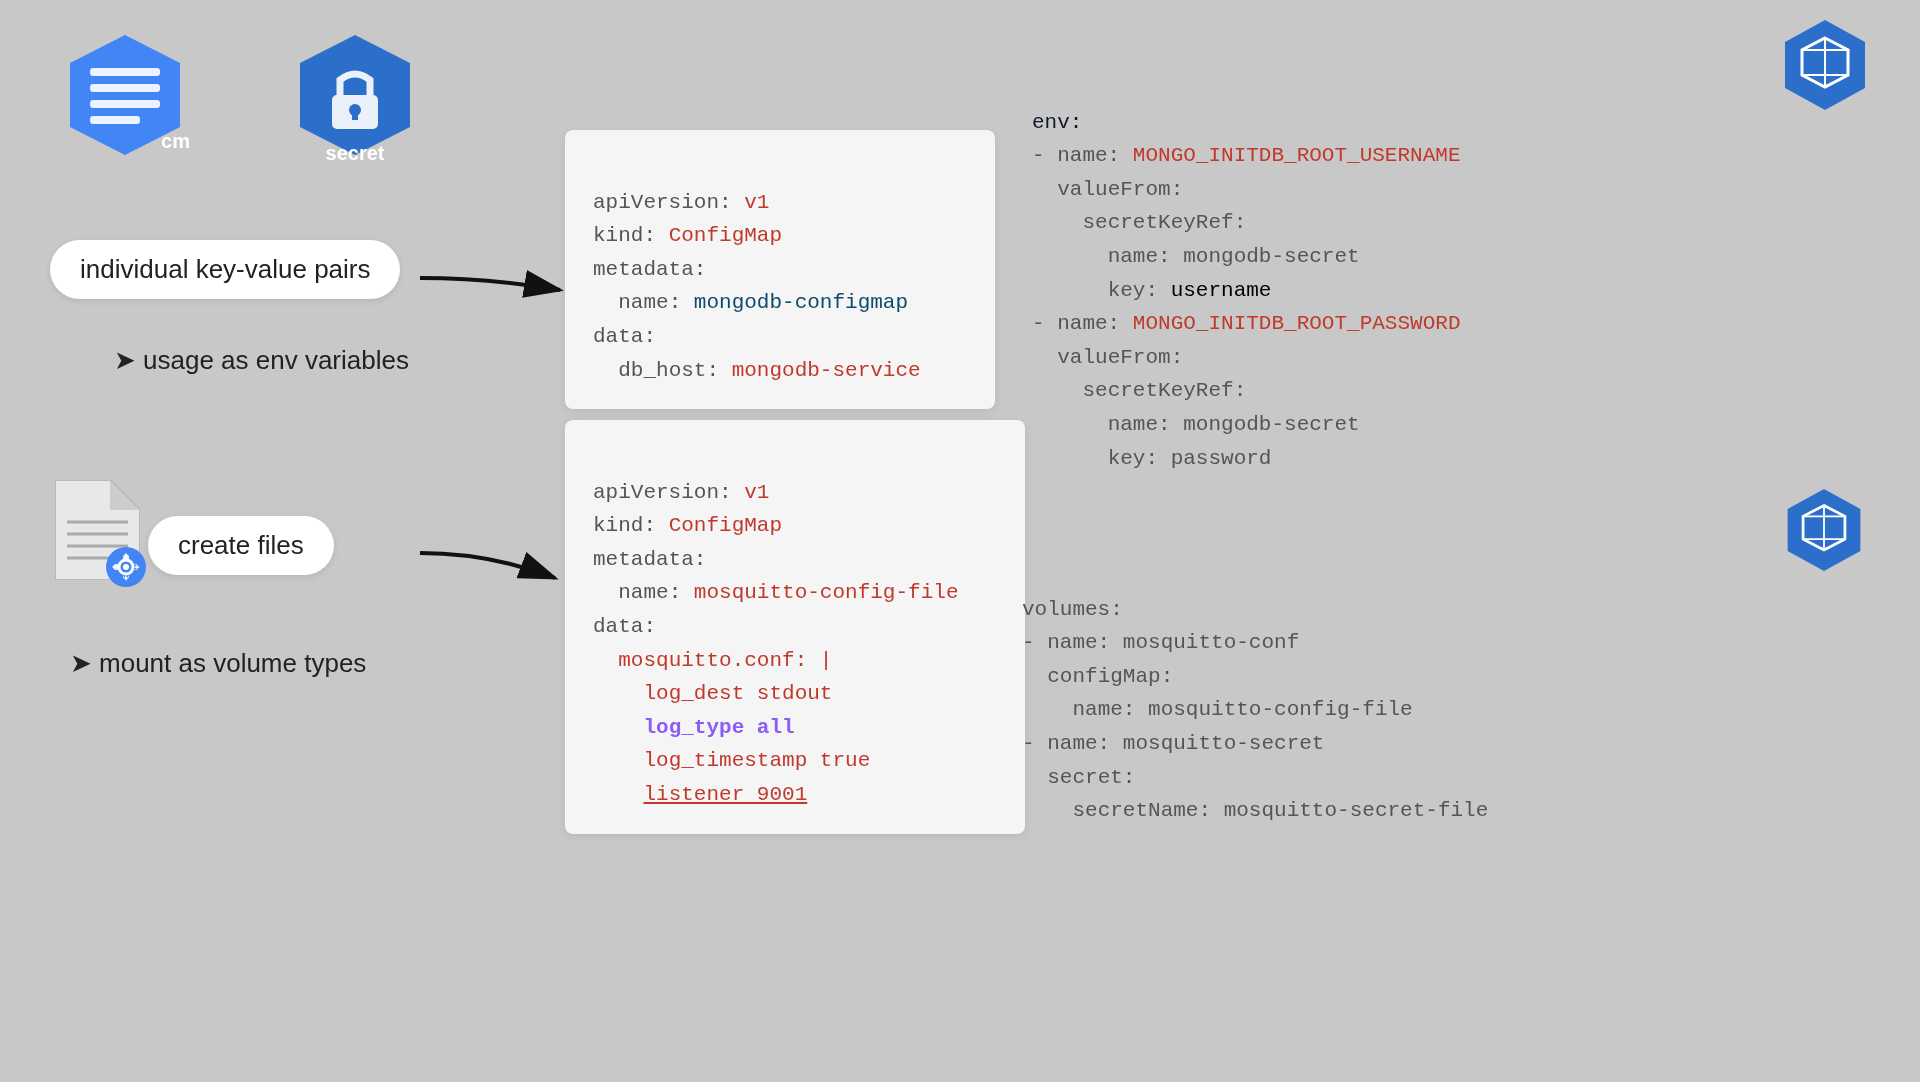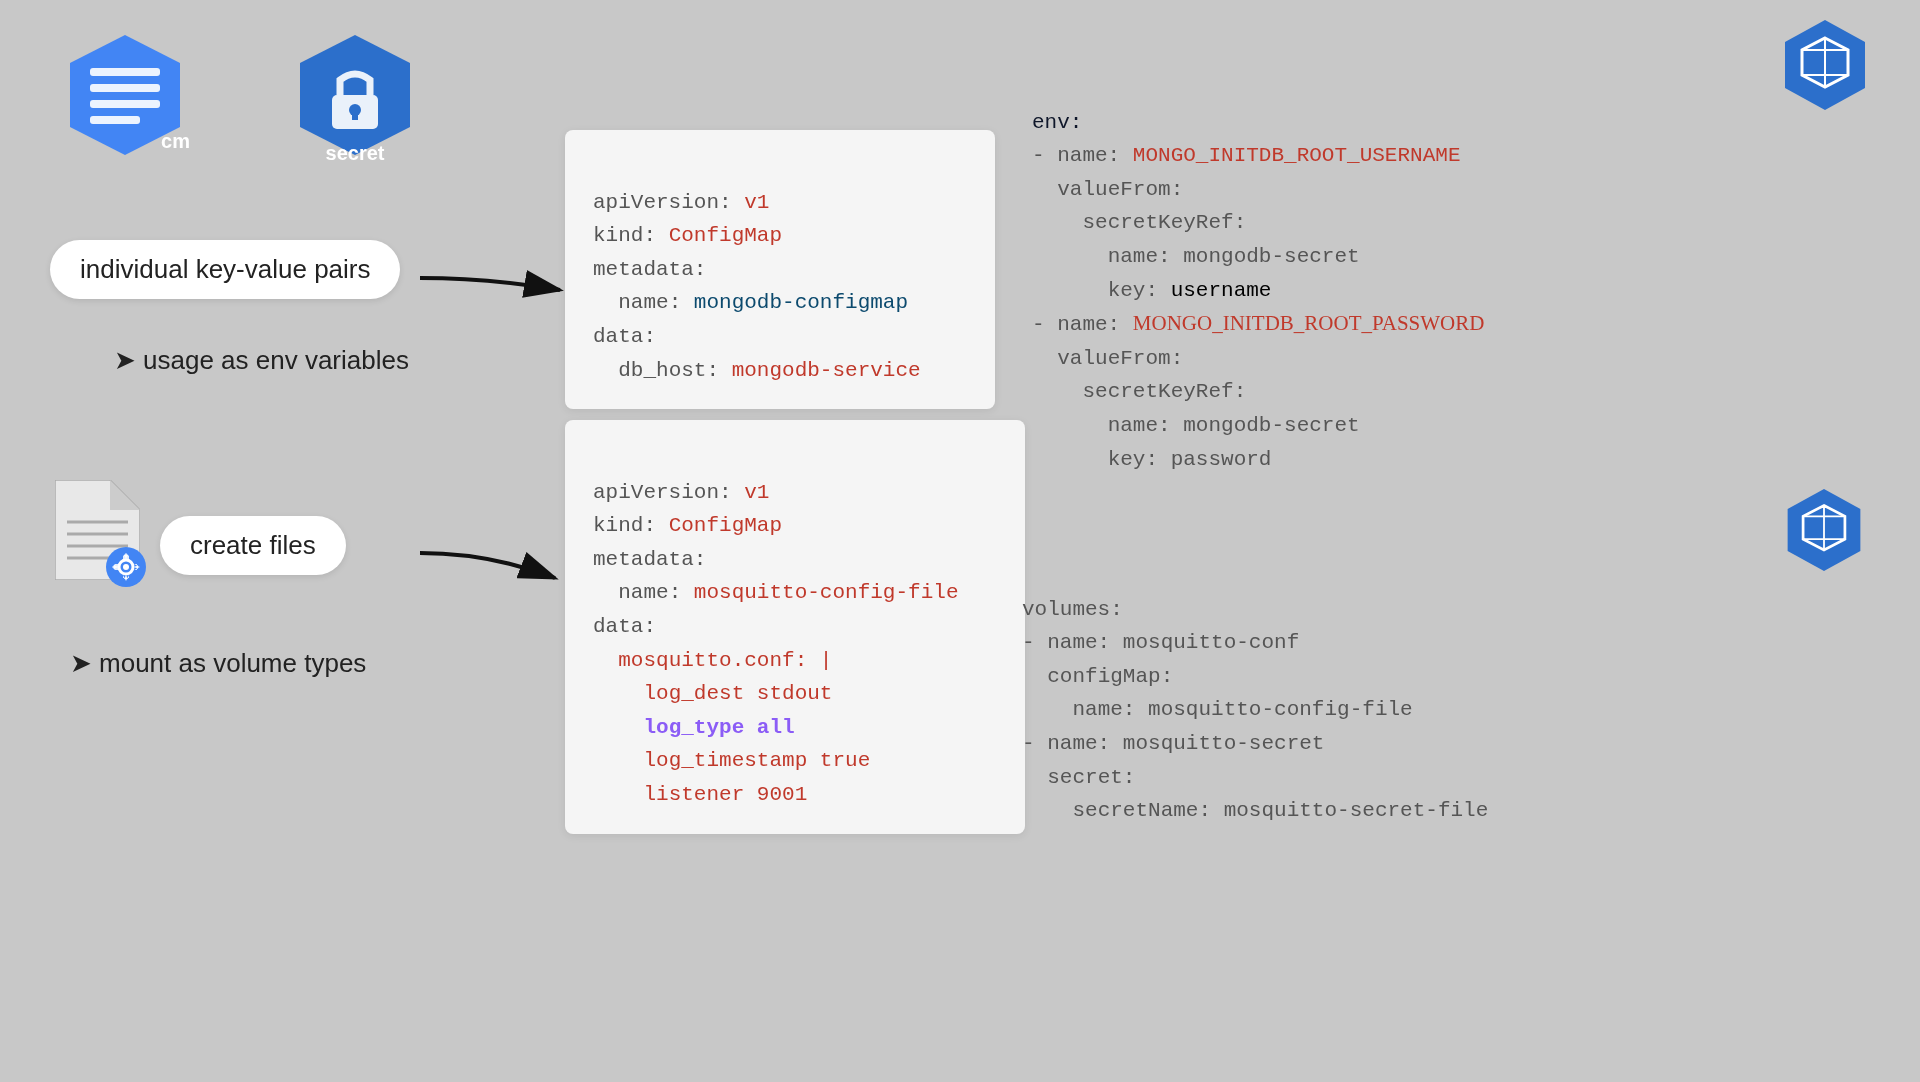--- a/index.html
+++ b/index.html
@@ -138,21 +138,21 @@
   <span style="color:#555;">db_host: </span><span style="color:#c0392b;">mongodb-service</span>
 </div>
 
 <div class="code-card" style="left:1000px; top:48px; width:780px; background: transparent; box-shadow: none; padding: 24px 32px;">
 <span style="color:#0f172a;">env:</span>
 <span style="color:#555;">- name: </span><span style="color:#c0392b;">MONGO_INITDB_ROOT_USERNAME</span>
   <span style="color:#555;">valueFrom:</span>
     <span style="color:#555;">secretKeyRef:</span>
       <span style="color:#555;">name: </span><span style="color:#555;">mongodb-secret</span>
       <span style="color:#555;">key: </span><span style="color:#000000;">username</span>
-<span style="color:#555;">- name: </span><span style="color:#c0392b;font-family:Liberation Serif, serif;">MONGO_INITDB_ROOT_PASSWORD</span>
+<span style="color:#555;">- name: </span><span style="color:#c0392b;">MONGO_INITDB_ROOT_PASSWORD</span>
   <span style="color:#555;">valueFrom:</span>
     <span style="color:#555;">secretKeyRef:</span>
       <span style="color:#555;">name: </span><span style="color:#555;">mongodb-secret</span>
       <span style="color:#555;">key: </span><span style="color:#555;">password</span>
 </div>
 
 <div class="cube-icon" style="right:40px; top:10px;">
   <svg width="110" height="110" viewBox="0 0 110 110">
     <polygon points="55,10 95,32 95,78 55,100 15,78 15,32" fill="#2c6fcb"></polygon>
 
@@ -181,21 +181,21 @@
     <path d="M22 14 L24 10 L20 10 Z M22 30 L24 34 L20 34 Z M14 22 L10 24 L10 20 Z M30 22 L34 24 L34 20 Z" fill="white" opacity="0.9"></path>
     <circle cx="22" cy="22" r="7" fill="none" stroke="white" stroke-width="3"></circle>
     <circle cx="22" cy="22" r="3" fill="white"></circle>
     <path d="M19 11 L22 8 L25 11 L25 14 L19 14 Z
              M19 30 L22 36 L25 30 L25 33 L19 33 Z
              M11 19 L8 22 L11 25 L14 25 L14 19 Z
              M30 19 L36 22 L30 25 L33 25 L33 19 Z" fill="white" opacity="0.85"></path>
   </svg>
 </div>
 
-<div class="label-pill" style="left:160px; top:516px;">
+<div class="label-pill" style="left:148px; top:516px;">
   <span>create files</span>
 </div>
 
 <div class="usage-text" style="left:70px; top:648px;">
   <span>➤ mount as volume types</span>
 </div>
 
 <svg class="arrow-svg" style="left:0;top:0;" width="620" height="700">
   <defs>
     <marker id="ah2" markerWidth="10" markerHeight="7" refX="9" refY="3.5" orient="auto">
@@ -208,21 +208,21 @@
 <div class="code-card" style="left:565px; top:420px; width:460px;">
 <span style="color:#555;">apiVersion: </span><span style="color:#c0392b;">v1</span>
 <span style="color:#555;">kind: </span><span style="color:#c0392b;">ConfigMap</span>
 <span style="color:#555;">metadata:</span>
   <span style="color:#555;">name: </span><span style="color:#c0392b;">mosquitto-config-file</span>
 <span style="color:#555;">data:</span>
   <span style="color:#c0392b;">mosquitto.conf: |</span>
     <span style="color:#c0392b;">log_dest stdout</span>
     <span style="color:#8b5cf6;font-weight:bold;">log_type all</span>
     <span style="color:#c0392b;">log_timestamp true</span>
-    <span style="color:#c0392b;">listener 9001</span>
+    <span style="color:#c0392b;text-decoration:underline;">listener 9001</span>
 </div>
 
 <div class="code-card" style="left:990px; top:535px; width:780px; background:transparent; box-shadow:none; padding:24px 32px;">
 <span style="color:#555;margin-top:27px;">volumes:</span>
 <span style="color:#555;">- name: </span><span style="color:#555;">mosquitto-conf</span>
   <span style="color:#555;">configMap:</span>
     <span style="color:#555;">name: </span><span style="color:#555;">mosquitto-config-file</span>
 <span style="color:#555;">- name: </span><span style="color:#555;">mosquitto-secret</span>
   <span style="color:#555;">secret:</span>
     <span style="color:#555;">secretName: </span><span style="color:#555;font-family:Liberation Mono, monospace;">mosquitto-secret-file</span>

